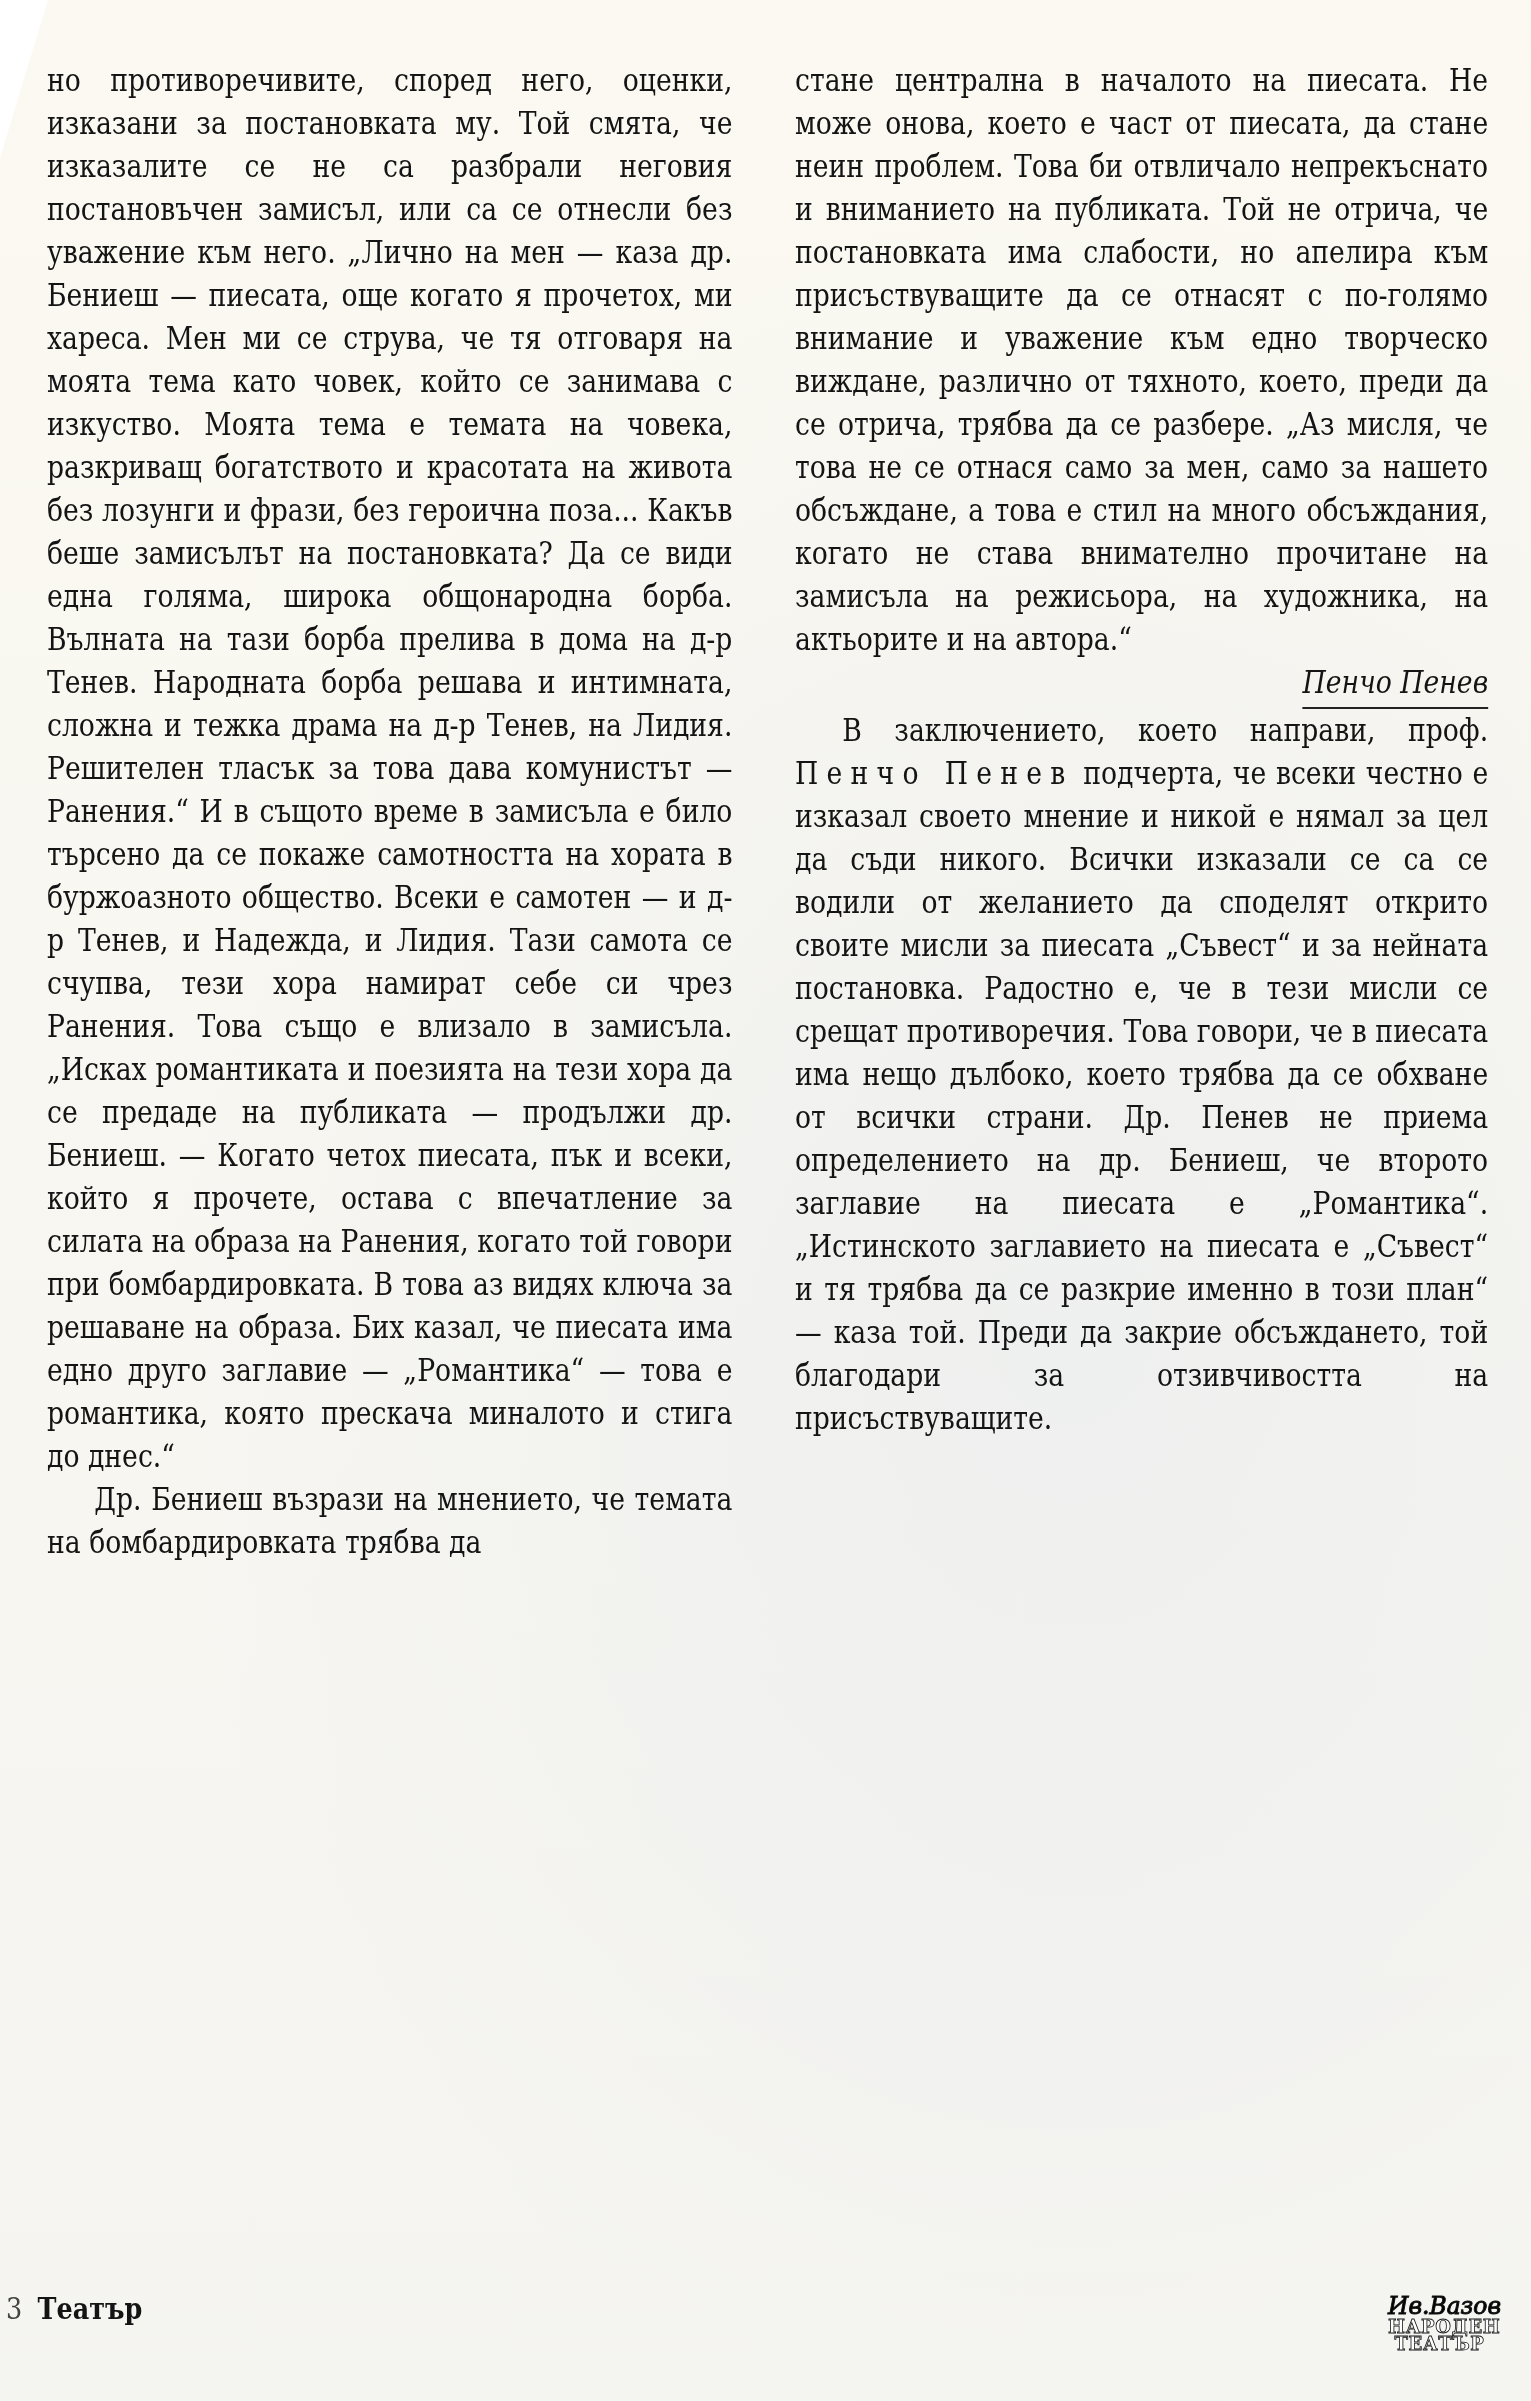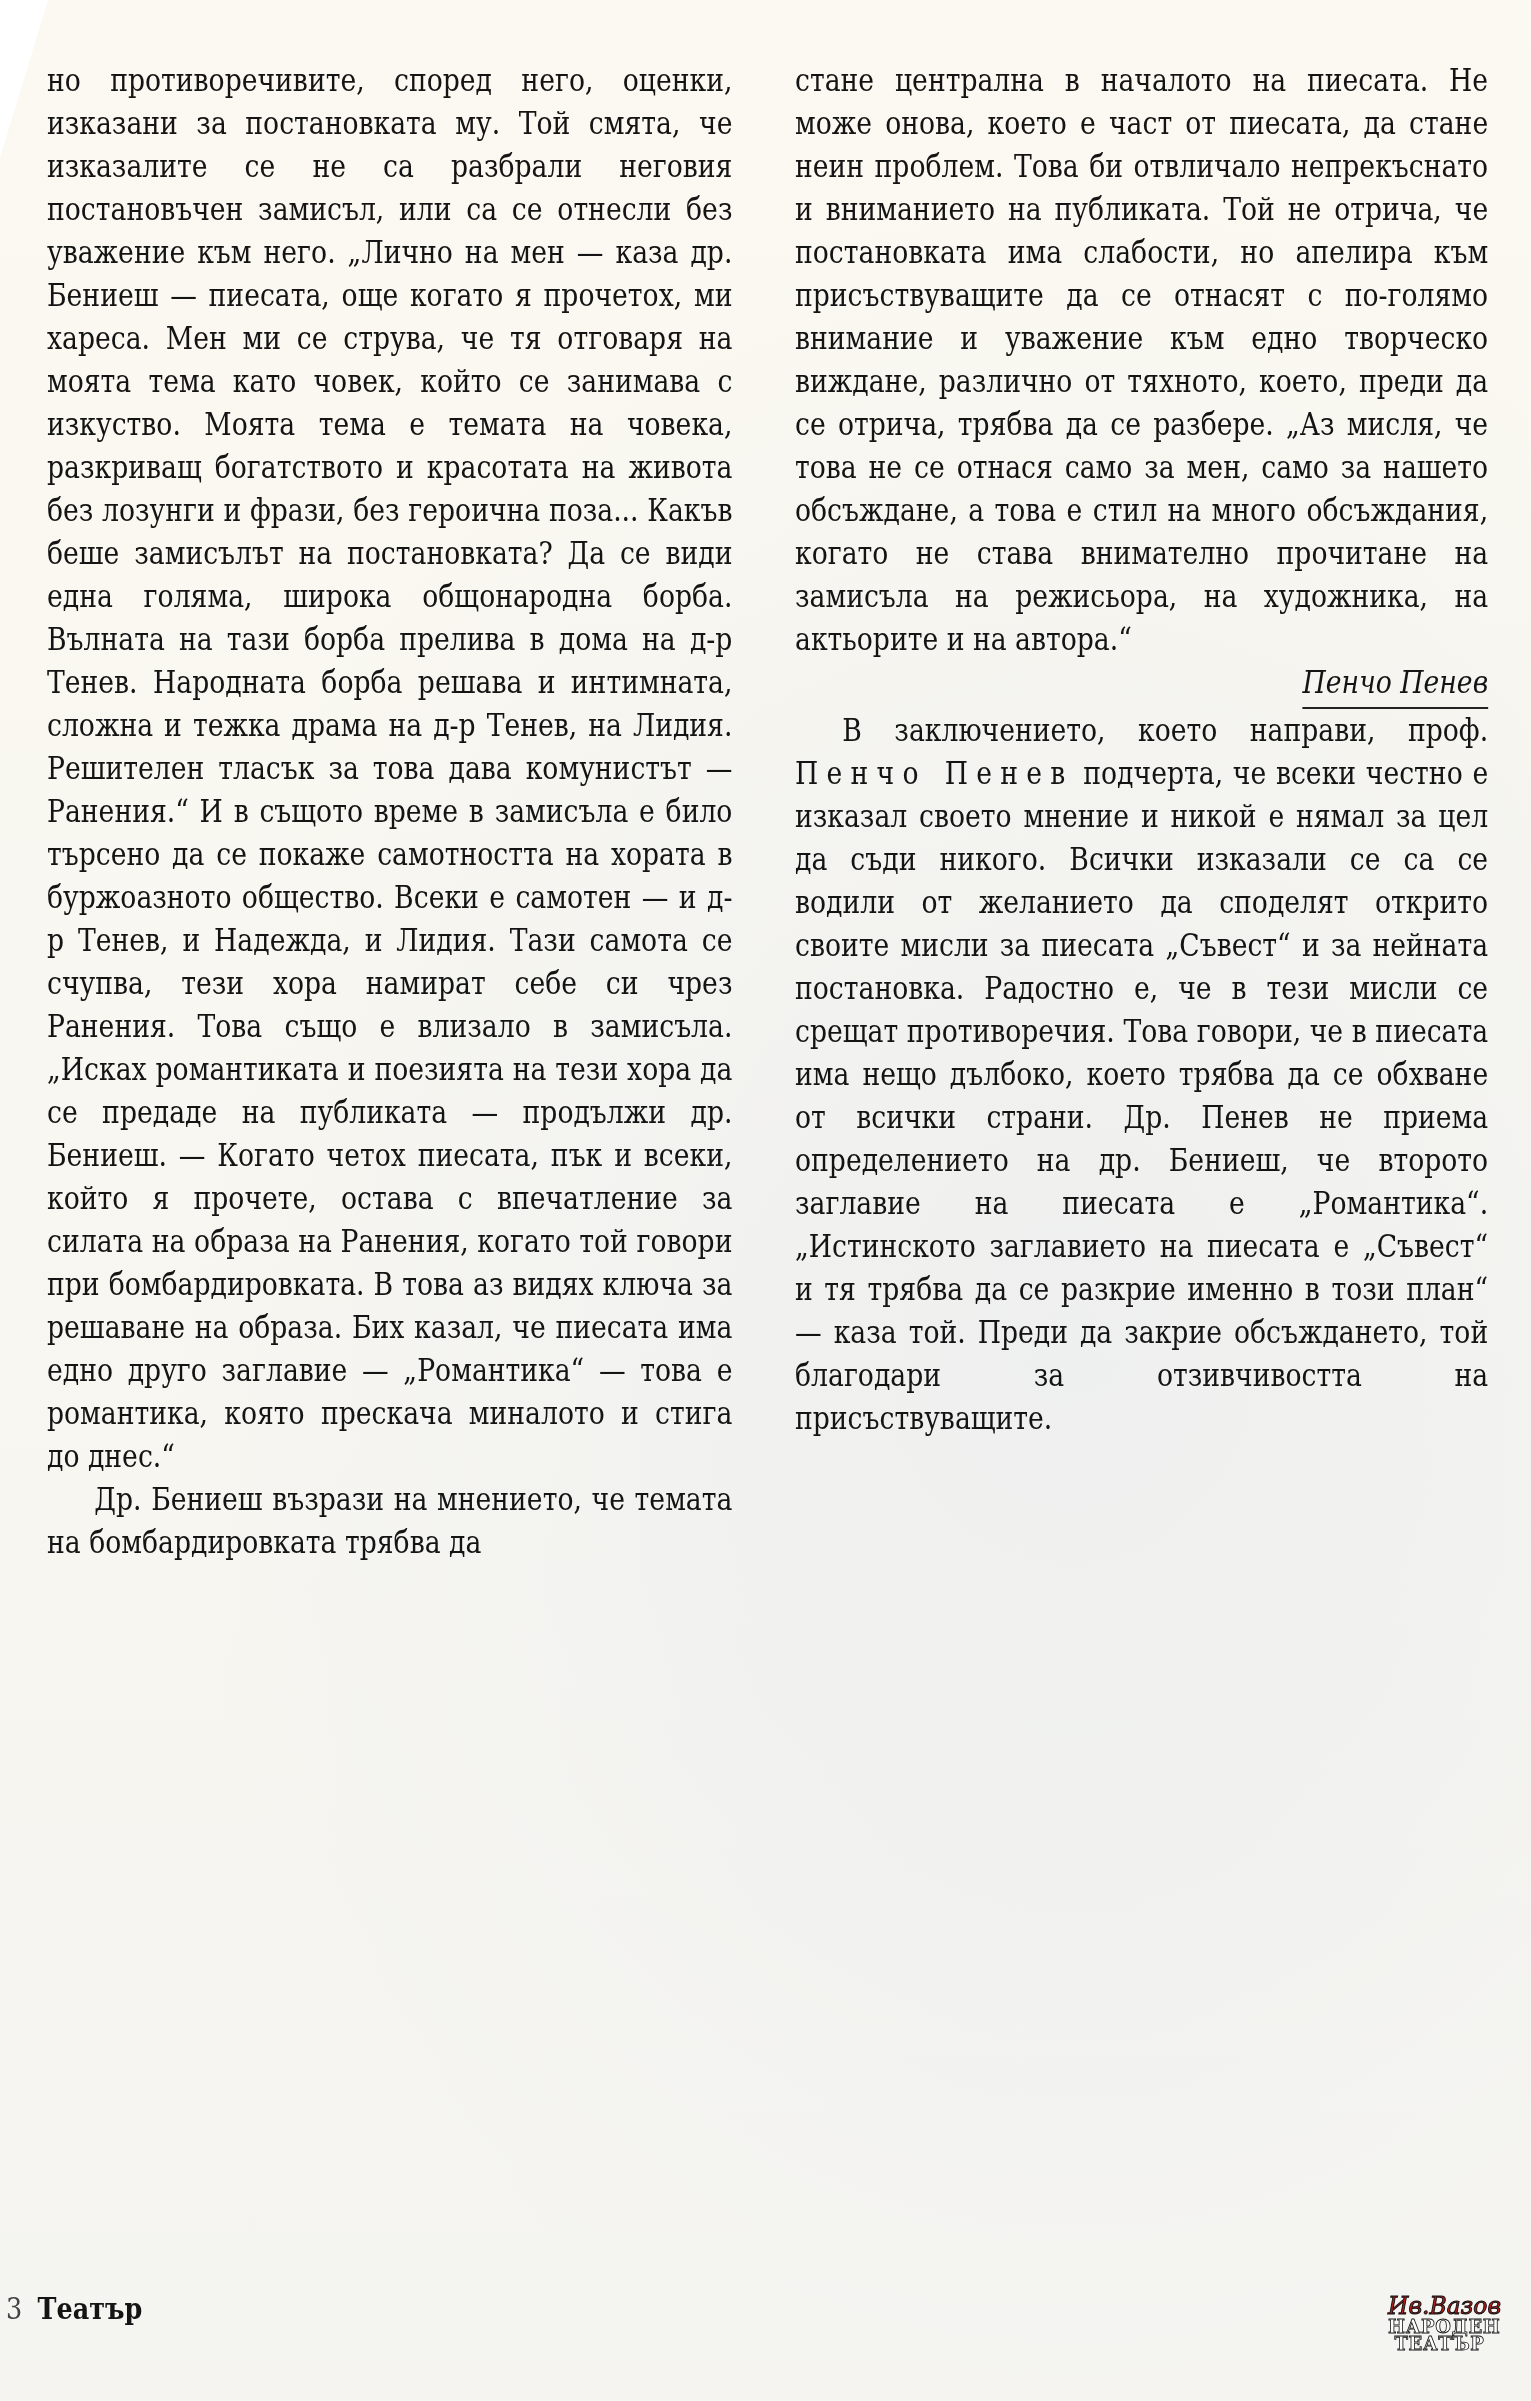--- a/index.html
+++ b/index.html
@@ -42,21 +42,21 @@
     font-size: 30px; font-weight: bold;
     font-family: "DejaVu Serif", serif;
     transform: scaleX(0.85); transform-origin: left top;
   }
   .footer .page-num { font-weight: normal; color: #444; margin-right: 18px; }
   .logo {
     position: absolute; left: 1388px; top: 2294px; width: 103px; text-align: center;
   }
   .logo .sig {
     font-family: "DejaVu Serif", serif; font-style: italic; font-size: 23.4px;
-    color: #b91c1c; -webkit-text-stroke: 1px #111; line-height: 25px;
+    color: #000000; -webkit-text-stroke: 1px #111; line-height: 25px;
   }
   .logo .word {
     font-family: "DejaVu Serif", serif; font-weight: bold; font-size: 18px; line-height: 16.5px;
     color: #fff; -webkit-text-stroke: 0.8px #111; letter-spacing: 0.7px;
   }
 </style>
 </head>
 <body>
 
 <div class="paper-shade"></div>

